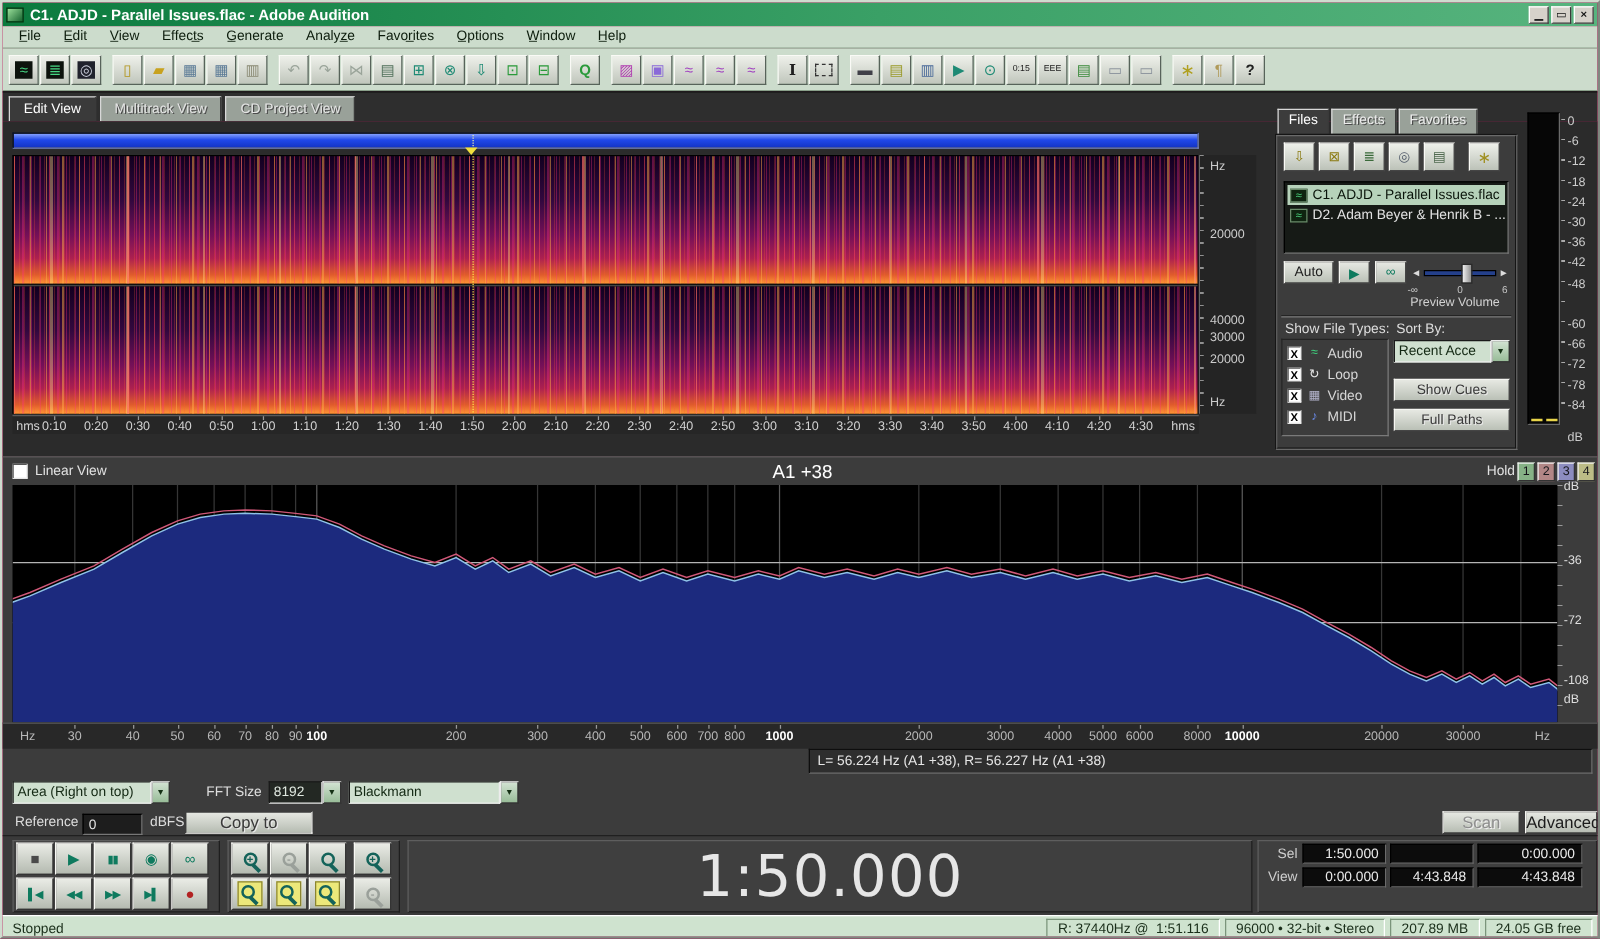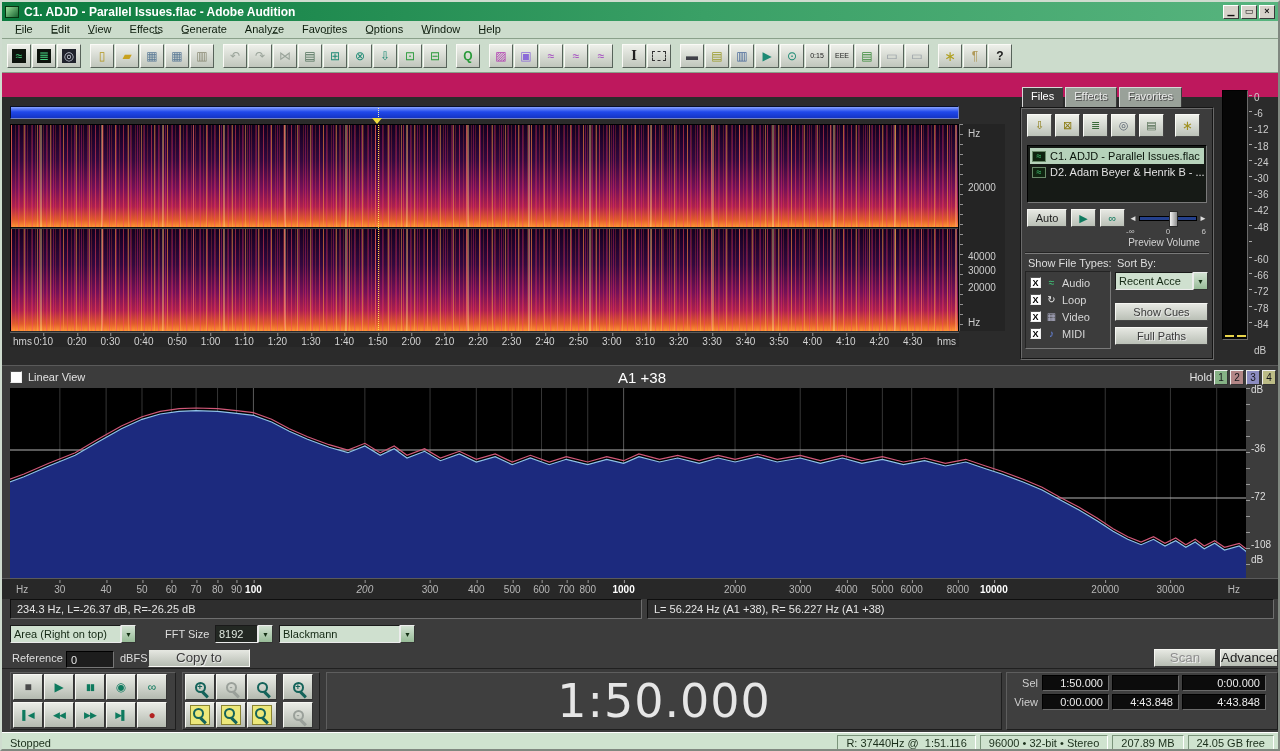--- a/index.html
+++ b/index.html
@@ -317,20 +317,25 @@
         <button class="tbbtn">
           <span class="tbglyph" style="color: rgb(176, 160, 32); font-size: 14px;">∗</span>
         </button>
         <button class="tbbtn">
           <span class="tbglyph" style="color: rgb(176, 154, 90);">¶</span>
         </button>
         <button class="tbbtn">
           <span class="tbglyph" style="color: rgb(32, 32, 32); font-weight: bold;">?</span>
         </button>
       </div>
+    </div>
+  <div id="tabrow">
+      <div class="vtab active">Edit View</div>
+      <div class="vtab">Multitrack View</div>
+      <div class="vtab">CD Project View</div>
     </div>
 
   <div id="main">
     <div id="hscroll">
       <div id="hscroll-cursor"></div>
     </div>
     <div id="ph-top"></div>
     <div id="spec">
       <div class="chan" id="chanL"></div>
       <div class="chan" id="chanR"></div>
@@ -548,40 +553,39 @@
       <span class="fxu" style="right:42px">Hz</span>
       <div id="f-ticks">
           <span class="fxt" style="left: 4.03432%;">30</span>
           <span class="fxt" style="left: 7.77632%;">40</span>
           <span class="fxt" style="left: 10.6788%;">50</span>
           <span class="fxt" style="left: 13.0504%;">60</span>
           <span class="fxt" style="left: 15.0555%;">70</span>
           <span class="fxt" style="left: 16.7924%;">80</span>
           <span class="fxt" style="left: 18.3244%;">90</span>
           <span class="fxt bright" style="left: 19.6949%;">100</span>
-          <span class="fxt" style="left: 28.711%; font-style: italic;">200</span>
+          <span class="fxt" style="left: 28.711%;">200</span>
           <span class="fxt" style="left: 33.985%;">300</span>
           <span class="fxt" style="left: 37.727%;">400</span>
           <span class="fxt" style="left: 40.6296%;">500</span>
           <span class="fxt" style="left: 43.0011%;">600</span>
           <span class="fxt" style="left: 45.0062%;">700</span>
           <span class="fxt" style="left: 46.7431%;">800</span>
           <span class="fxt bright" style="left: 49.6456%;">1000</span>
           <span class="fxt" style="left: 58.6617%;">2000</span>
           <span class="fxt" style="left: 63.9357%;">3000</span>
           <span class="fxt" style="left: 67.6778%;">4000</span>
           <span class="fxt" style="left: 70.5803%;">5000</span>
           <span class="fxt" style="left: 72.9518%;">6000</span>
           <span class="fxt" style="left: 76.6938%;">8000</span>
           <span class="fxt bright" style="left: 79.5963%;">10000</span>
           <span class="fxt" style="left: 88.6124%;">20000</span>
           <span class="fxt" style="left: 93.8865%;">30000</span>
         </div>
     </div>
-    <div class="stbox" style="left:8px;width:632px">234.3 Hz, L=-26.37 dB, R=-26.25 dB</div>
     <div class="stbox" style="left:645px;width:627px">L= 56.224 Hz (A1 +38), R= 56.227 Hz (A1 +38)</div>
     <div id="fa-controls">
       <div class="dd" style="top:3px;left:8px;width:126px">
         <span class="dd-field">Area (Right on top)</span>
         <span class="dd-btn">▼</span>
       </div>
       <span class="falab" style="top:6px;left:163px">FFT Size</span>
       <div class="dd ddark" style="top:3px;left:213px;width:58px">
         <span class="dd-field">8192</span>
         <span class="dd-btn">▼</span>

